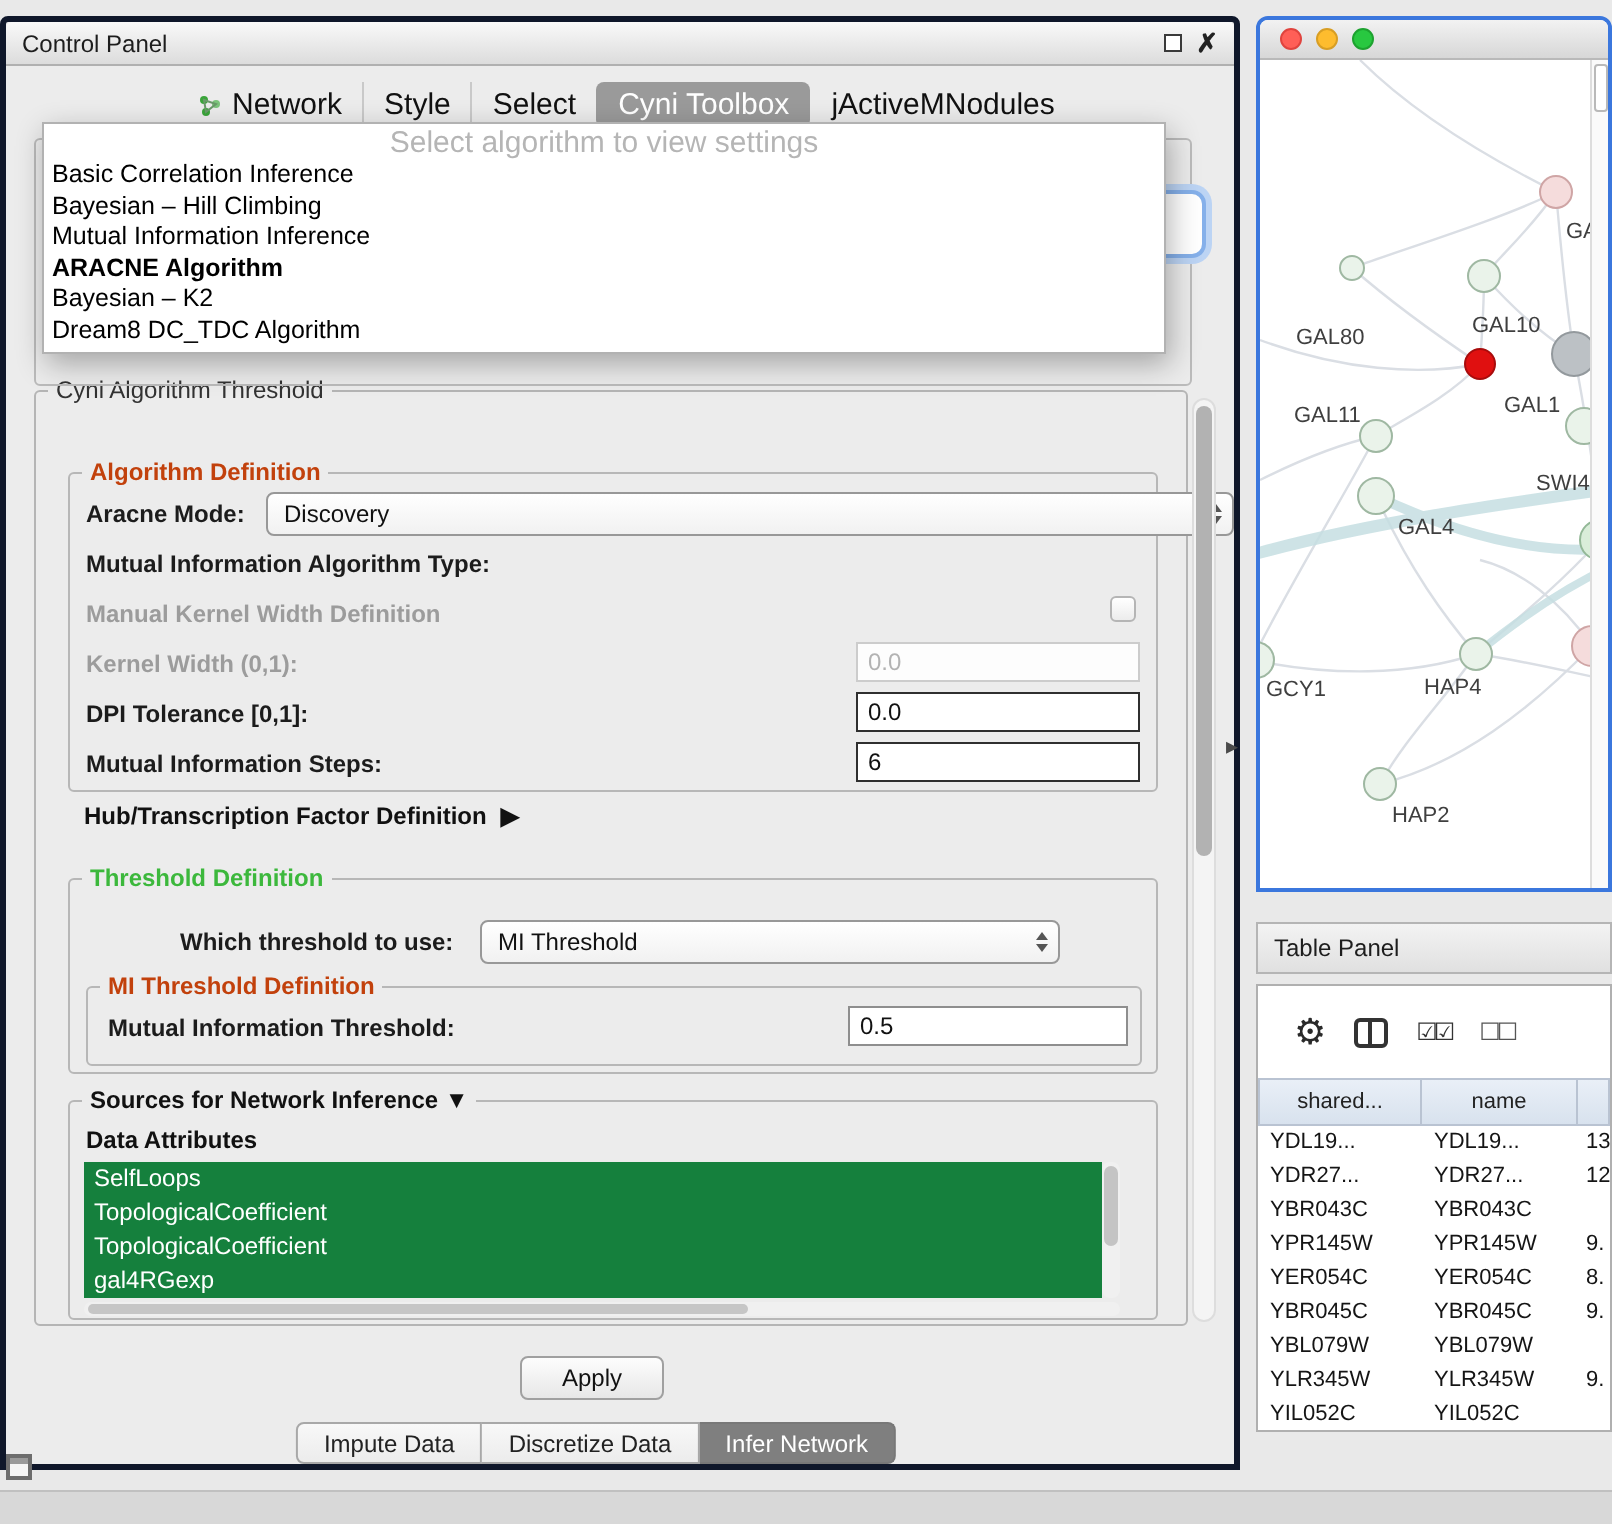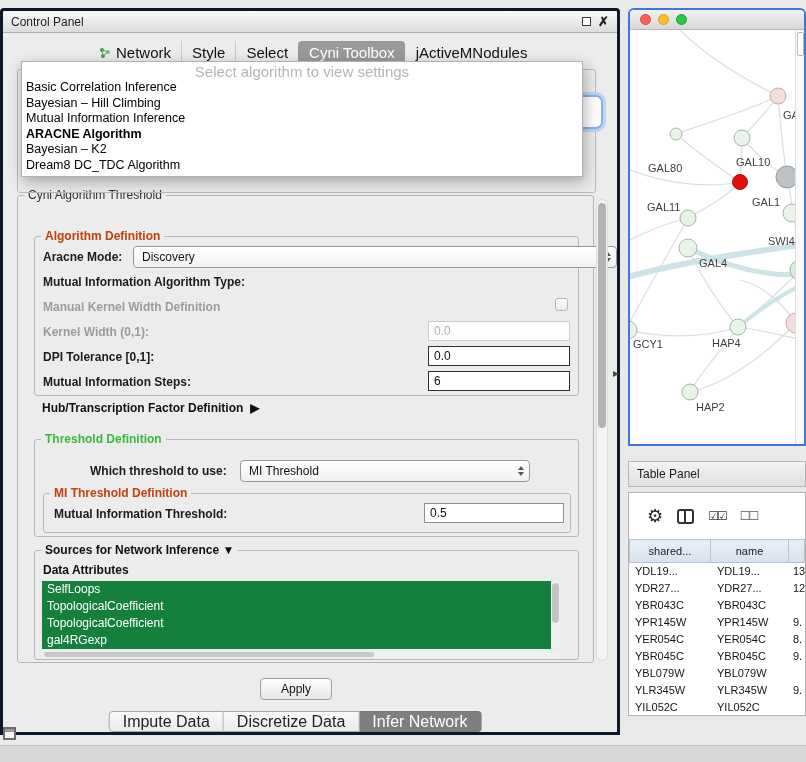--- a/index.html
+++ b/index.html
@@ -56,21 +56,21 @@
   .v-scroll-small { position:absolute; left:516px; top:30px; width:9px; height:68px; background:#f0f0f0; border-radius:4px; }
   .v-thumb-small { position:absolute; left:1px; top:2px; width:7px; height:40px; background:#c4c4c4; border-radius:4px; }
   .h-scroll { position:absolute; left:7px; top:100px; width:518px; height:7px; background:#f0f0f0; border-radius:4px; }
   .h-thumb { position:absolute; left:2px; top:1px; width:330px; height:5px; background:#c6c6c6; border-radius:3px; }
 
   .cp-scrollbar { position:absolute; left:593px; top:188px; width:12px; height:462px; background:#f4f4f4; border:1px solid #dddddd; border-radius:6px; }
   .cp-thumb { position:absolute; left:1px; top:3px; width:8px; height:225px; background:#b2b2b2; border-radius:5px; }
 
   .apply-btn { position:absolute; left:50%; margin-left:-50px; top:667px; width:72px; height:22px; font-family:"Liberation Sans",sans-serif; font-size:12px; color:#111; background:linear-gradient(#fdfdfd,#e7e7e7); border:1px solid #a0a0a0; border-radius:4px; }
   .bottom-tabs { position:absolute; left:50%; transform:translateX(-54%); top:700px; display:flex; }
-  .btab { height:21px; line-height:20px; padding:0 13px; font-size:16px; color:#222; background:linear-gradient(#f8f8f8,#ececec); border:1px solid #a8a8a8; border-left:none; white-space:nowrap; }
+  .btab { height:21px; line-height:20px; padding:0 13px; font-size:12px; color:#222; background:linear-gradient(#f8f8f8,#ececec); border:1px solid #a8a8a8; border-left:none; white-space:nowrap; }
   .btab:first-child { border-left:1px solid #a8a8a8; border-radius:4px 0 0 4px; }
   .btab:last-child { border-radius:0 4px 4px 0; }
   .btab.active { background:#7f7f7f; color:#fff; border-color:#787878; }
 
   .splitter-arrow { position:absolute; left:613px; top:366px; font-size:12px; color:#4a4a4a; }
 
   
   .network-window { position:absolute; left:628px; top:8px; width:178px; height:438px; border:2px solid #3b77dd; border-radius:6px 6px 0 0; background:#fff; overflow:hidden; }
   .nw-titlebar { height:20px; background:linear-gradient(#f2f2f2,#d7d7d7); border-bottom:1px solid #b9b9b9; display:flex; align-items:center; gap:7px; padding-left:10px; }
   .light { width:11px; height:11px; border-radius:50%; display:inline-block; }

